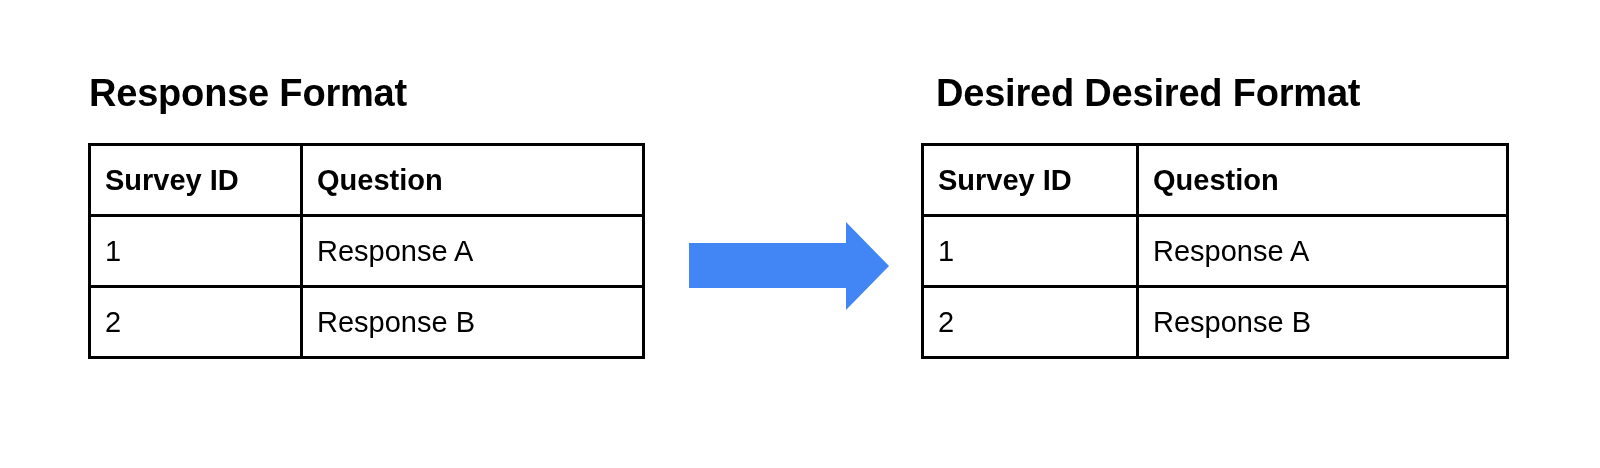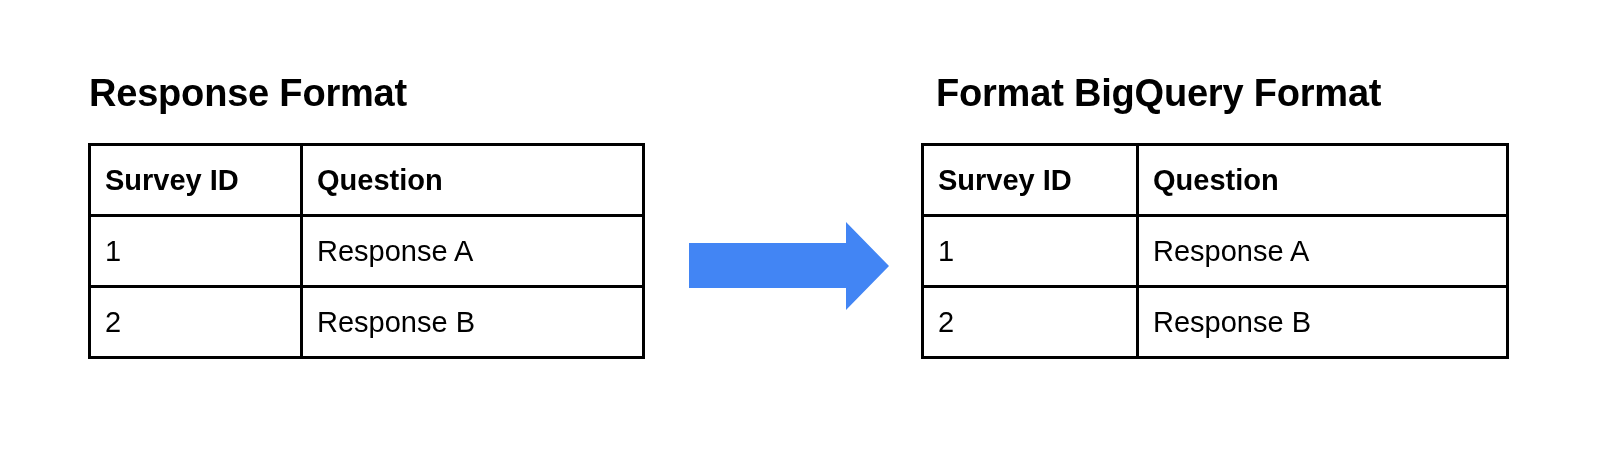--- a/index.html
+++ b/index.html
@@ -134,21 +134,21 @@
     </table>
   </div>
 
   <div class="arrow-connector">
     <svg viewBox="0 0 208 96" xmlns="http://www.w3.org/2000/svg">
       <polygon points="4,25 161,25 161,4 204,48 161,92 161,70 4,70" fill="#4285F4"></polygon>
     </svg>
   </div>
 
   <div class="panel panel-target">
-    <div class="panel-title">Format BigQuery Format</div>
+    <div class="panel-title">Desired Desired Format</div>
 
     <table class="data-table">
       <colgroup>
         <col class="col-id">
         <col class="col-q">
       </colgroup>
       <thead>
         <tr>
           <th>Survey ID</th>
           <th>Question</th>

